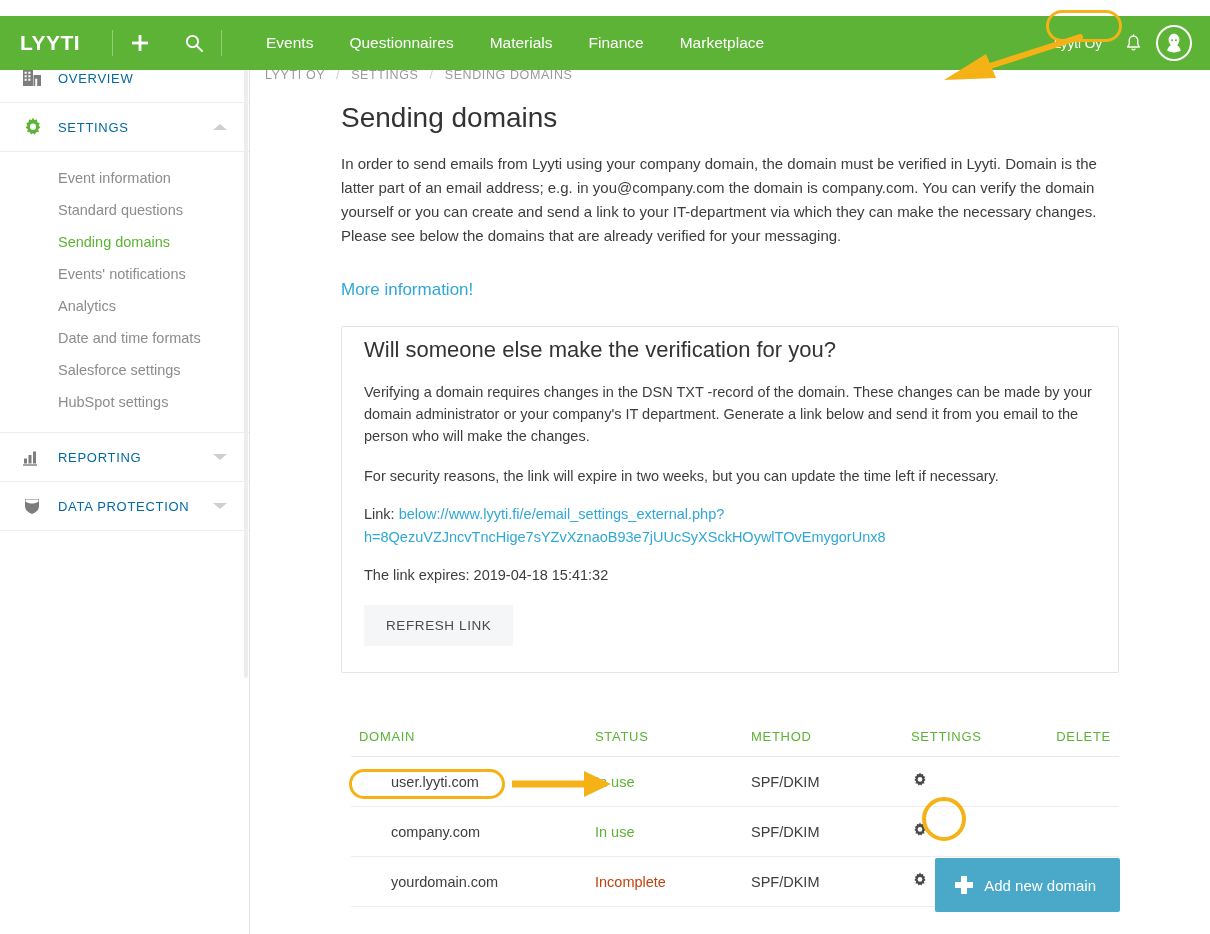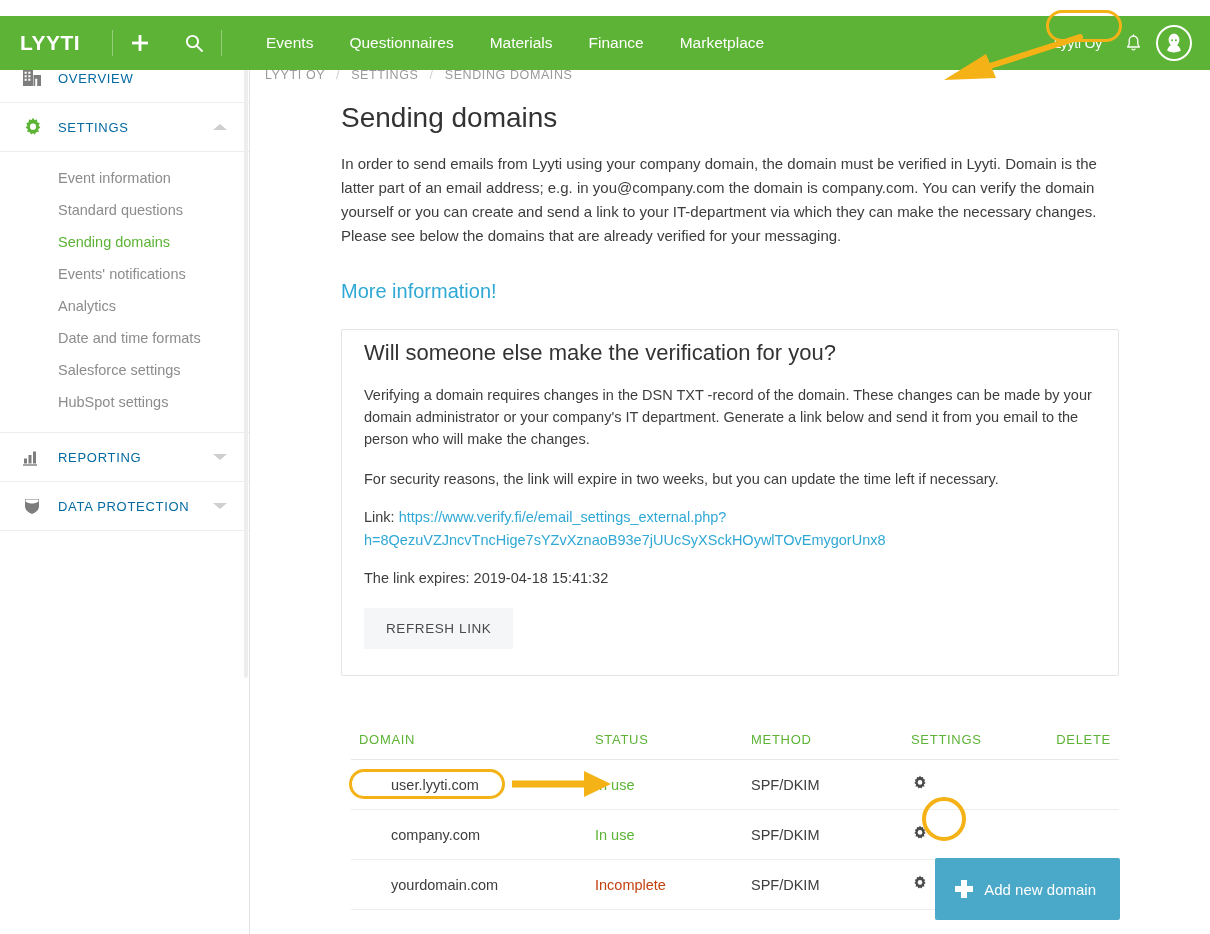--- a/index.html
+++ b/index.html
@@ -94,21 +94,21 @@
   .content { padding: 0 0 0 90px; }
   h1.page-title {
     font-size: 28px; font-weight: normal; color: #333;
     margin: 20px 0 18px 0;
   }
   p.lead {
     font-size: 15px; line-height: 24px; color: #3d3d3d;
     margin: 0 0 8px 0; width: 768px;
   }
   a.link { color: #2fa8d5; text-decoration: none; }
-  .more-info { display: inline-block; margin: 24px 0 0 0; font-size: 20px; text-align: center; }
+  .more-info { display: inline-block; margin: 24px 0 0 0; font-size: 17px; text-align: center; }
 
   
   .vbox {
     margin: 26px 0 0 0; width: 778px;
     border: 1px solid #e4e4e4; border-radius: 2px;
     padding: 10px 24px 26px 22px; background: #fff;
   }
   .vbox h2 {
     font-size: 22px; font-weight: normal; color: #333; margin: 0 0 18px 0;
   }
@@ -146,21 +146,21 @@
   td .st-inuse { color: #5cb335; }
   td .st-incomplete { color: #c2410c; }
   td.c-set { text-align: left; padding-left: 26px; }
   td.c-del { text-align: right; padding-right: 8px; }
   td.c-del .del { color: #c0392b; cursor: pointer; }
   .gear { display: inline-block; width: 18px; height: 18px; }
 
   .btn-add {
     position: absolute; right: 90px; top: 804px;
     background: #4aa8c9; color: #fff; border: none;
-    font-size: 15px; padding: 0 24px 0 20px; height: 62px;
+    font-size: 15px; padding: 0 24px 0 20px; height: 54px;
     display: flex; align-items: center; gap: 11px; cursor: pointer;
     font-family: "Liberation Sans", sans-serif; border-radius: 2px;
   }
   .plus-w {
     position: relative; width: 18px; height: 18px; flex: none;
   }
   .plus-w::before, .plus-w::after {
     content: ""; position: absolute; background: #fff;
   }
   .plus-w::before { left: 0; top: 6px; width: 18px; height: 6px; }
@@ -310,21 +310,21 @@
       <h1 class="page-title">Sending domains</h1>
       <p class="lead">In order to send emails from Lyyti using your company domain, the domain must be verified in Lyyti. Domain is the latter part of an email address; e.g. in you@company.com the domain is company.com. You can verify the domain yourself or you can create and send a link to your IT-department via which they can make the necessary changes. Please see below the domains that are already verified for your messaging.</p>
       <a class="link more-info" href="#">More information!</a>
 
       <div class="vbox">
         <h2>Will someone else make the verification for you?</h2>
         <p>Verifying a domain requires changes in the DSN TXT -record of the domain. These changes can be made by your domain administrator or your company's IT department. Generate a link below and send it from you email to the person who will make the changes.</p>
         <p class="last">For security reasons, the link will expire in two weeks, but you can update the time left if necessary.</p>
         <div class="linkline">
           <span>Link:</span>
-          <a class="link" href="#"><span>https://www.verify.fi/e/email_settings_external.php?</span><span>h=8QezuVZJncvTncHige7sYZvXznaoB93e7jUUcSyXSckHOywlTOvEmygorUnx8</span></a>
+          <a class="link" href="#"><span>below://www.lyyti.fi/e/email_settings_external.php?</span><span>h=8QezuVZJncvTncHige7sYZvXznaoB93e7jUUcSyXSckHOywlTOvEmygorUnx8</span></a>
         </div>
         <div class="expires">The link expires: 2019-04-18 15:41:32</div>
         <button class="btn-refresh">REFRESH LINK</button>
       </div>
 
       <div class="tbl-wrap">
         <table class="domains">
           <thead>
             <tr>
               <th class="c-dom">DOMAIN</th>

